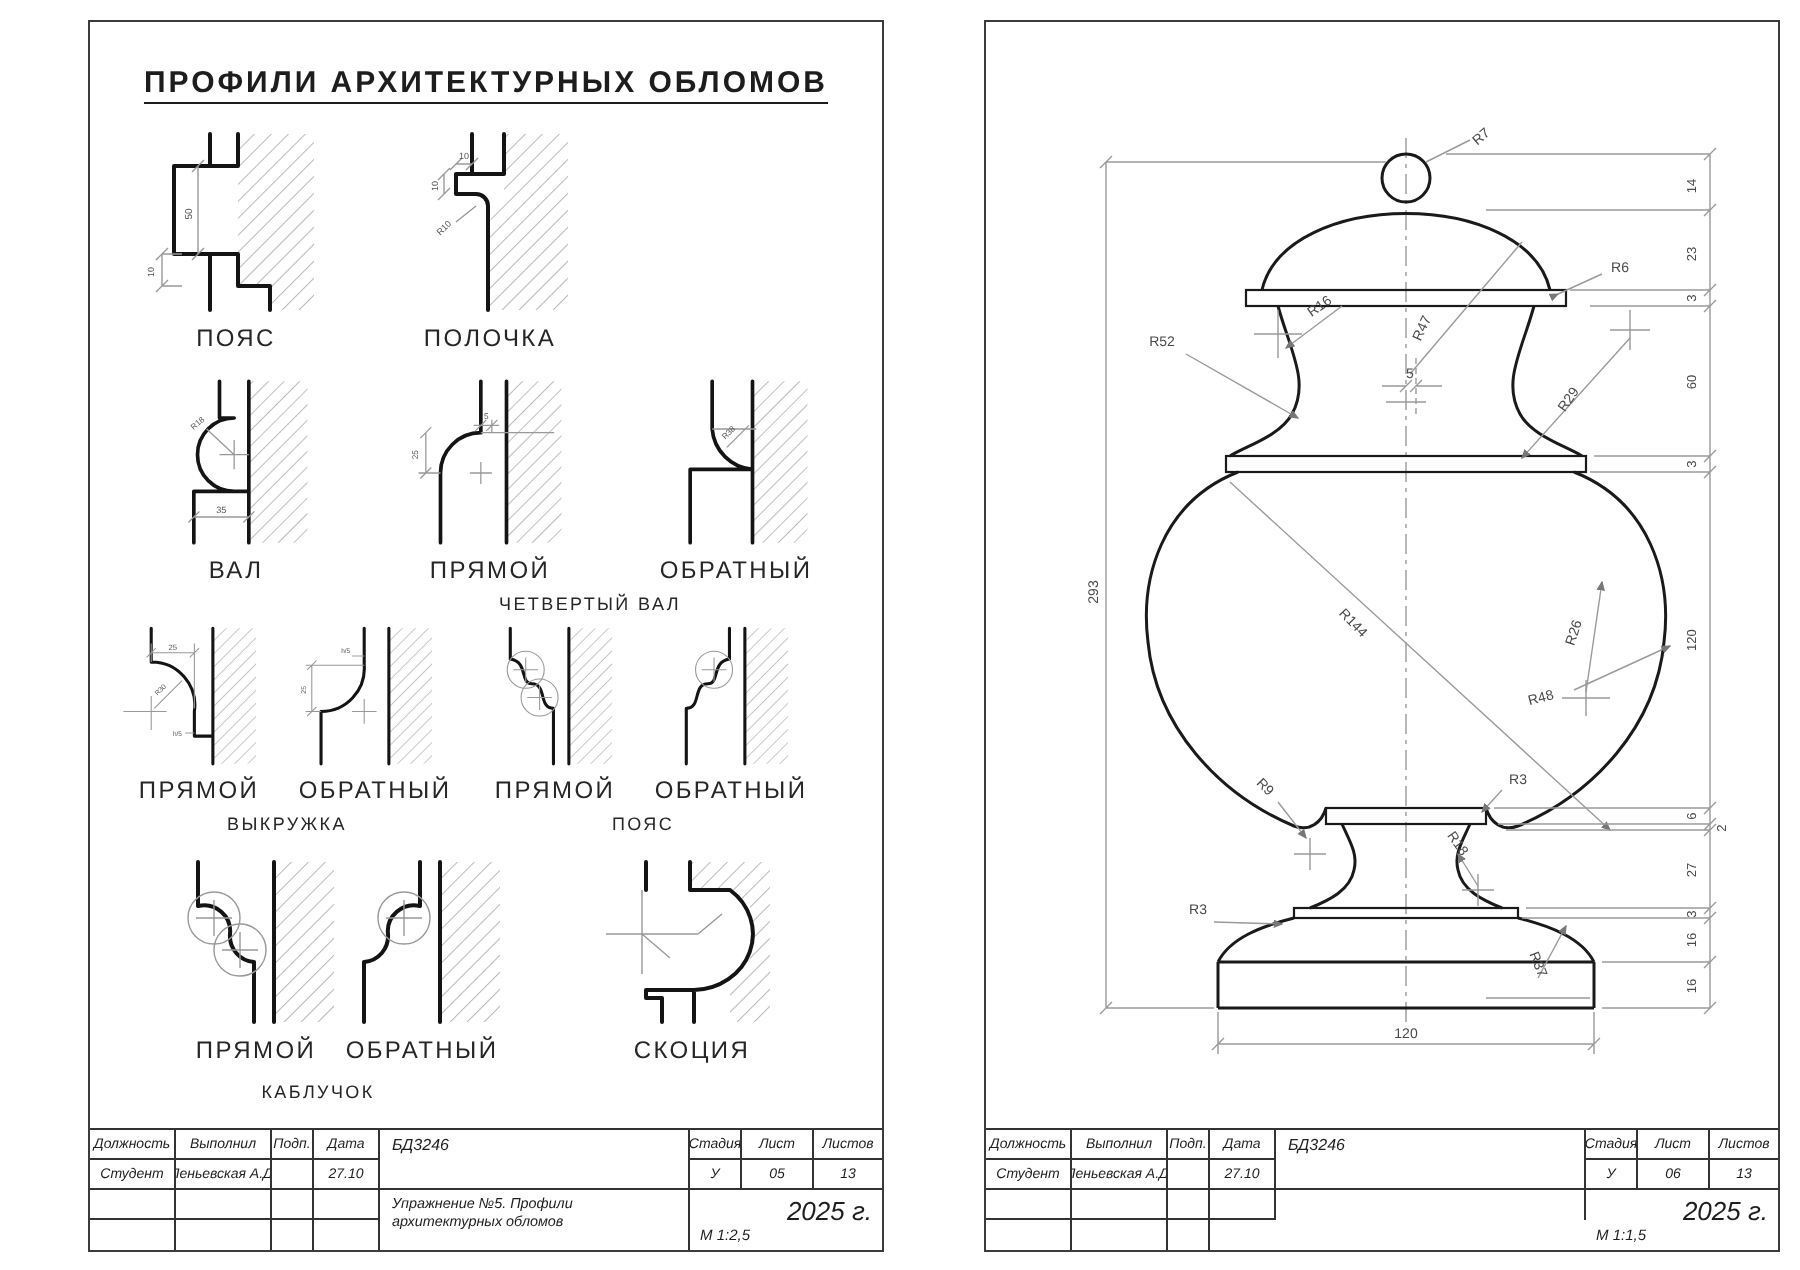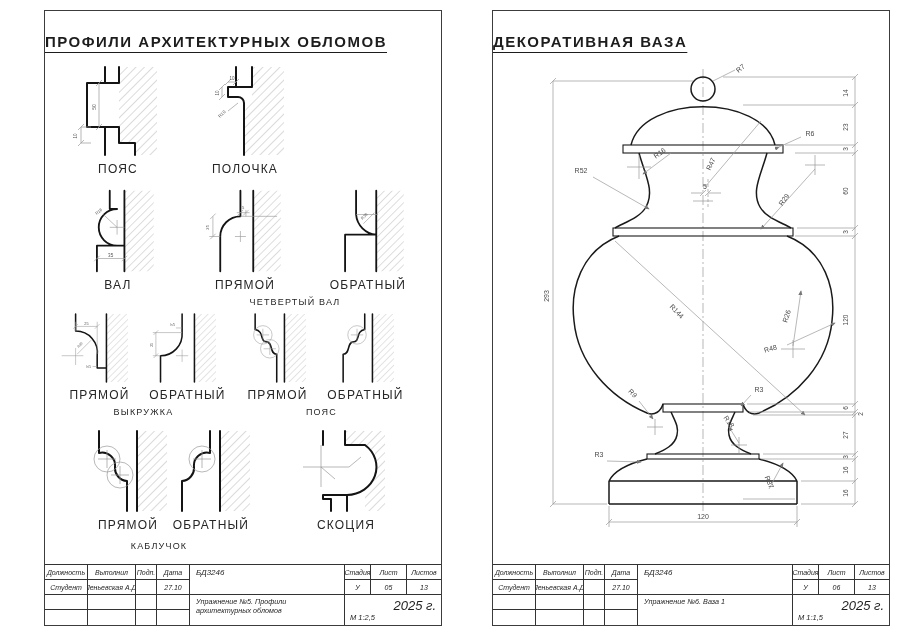--- a/index.html
+++ b/index.html
@@ -1,20 +1,20 @@
 <!DOCTYPE html>
 <html><head>
 <meta charset="utf-8">
 <style>
   html,body{margin:0;padding:0;}
   body{width:900px;height:635px;position:relative;background:#ffffff;
        font-family:"Liberation Sans",sans-serif;overflow:hidden;}
   .sheet{position:absolute;top:10px;width:396px;height:614px;border:1.5px solid #3c3c3c;background:#fff;}
   #sheet-left{left:44px;} #sheet-right{left:492px;}
-  .sheet-title{position:absolute;top:22px;left:0;right:0;text-align:left;
+  .sheet-title{position:absolute;top:22px;left:0;right:0;text-align:center;
      font-size:15px;font-weight:bold;letter-spacing:1.5px;color:#1d1d1d;
      text-decoration:underline;text-underline-offset:5px;}
   .fig{position:absolute;text-align:center;}
   .fig svg{display:block;margin:0 auto;}
   .fig-label{font-size:12px;letter-spacing:1.2px;color:#262626;margin-top:3px;white-space:nowrap;}
   .group-label{position:absolute;text-align:center;font-size:9px;letter-spacing:1.2px;color:#262626;}
   
   .p{fill:none;stroke:#141414;stroke-width:2;stroke-linejoin:round;stroke-linecap:round;}
   .t{fill:none;stroke:#999;stroke-width:0.7;}
   .h{fill:url(#hatch);stroke:none;}
@@ -211,21 +211,20 @@
       <span class="scale">М 1:2,5</span>
     </div>
     <div class="lr"></div>
     <div class="lr"></div>
     <div class="lr"></div>
     <div class="lr"></div>
   </div>
 </div>
 
 <div class="sheet" id="sheet-right">
-  <div class="sheet-title">ДЕКОРАТИВНАЯ ВАЗА</div>
 
   <svg width="340" height="480" viewBox="0 0 340 480" style="position:absolute;left:50px;top:50px">
     <defs>
       <marker id="arr" markerWidth="7" markerHeight="6" refX="6" refY="3" orient="auto">
         <path d="M0,0 L7,3 L0,6 Z" fill="#777"></path>
       </marker>
     </defs>
 
     <path class="vt" stroke-dasharray="10,3,2,3" d="M160,8 V450"></path>
     <path class="vt" stroke-dasharray="3,2" d="M165,118 V148"></path>
@@ -319,21 +318,20 @@
     <div>Пеньевская А.Д.</div>
     <div></div>
     <div>27.10</div>
     <div>У</div>
     <div>06</div>
     <div class="lc">13</div>
     <div></div>
     <div></div>
     <div></div>
     <div></div>
-    <div class="subj">Упражнение №6. Ваза 1</div>
     <div class="mrg">
       <span class="year">2025 г.</span>
       <span class="scale">М 1:1,5</span>
     </div>
     <div class="lr"></div>
     <div class="lr"></div>
     <div class="lr"></div>
     <div class="lr"></div>
   </div>
 </div>

